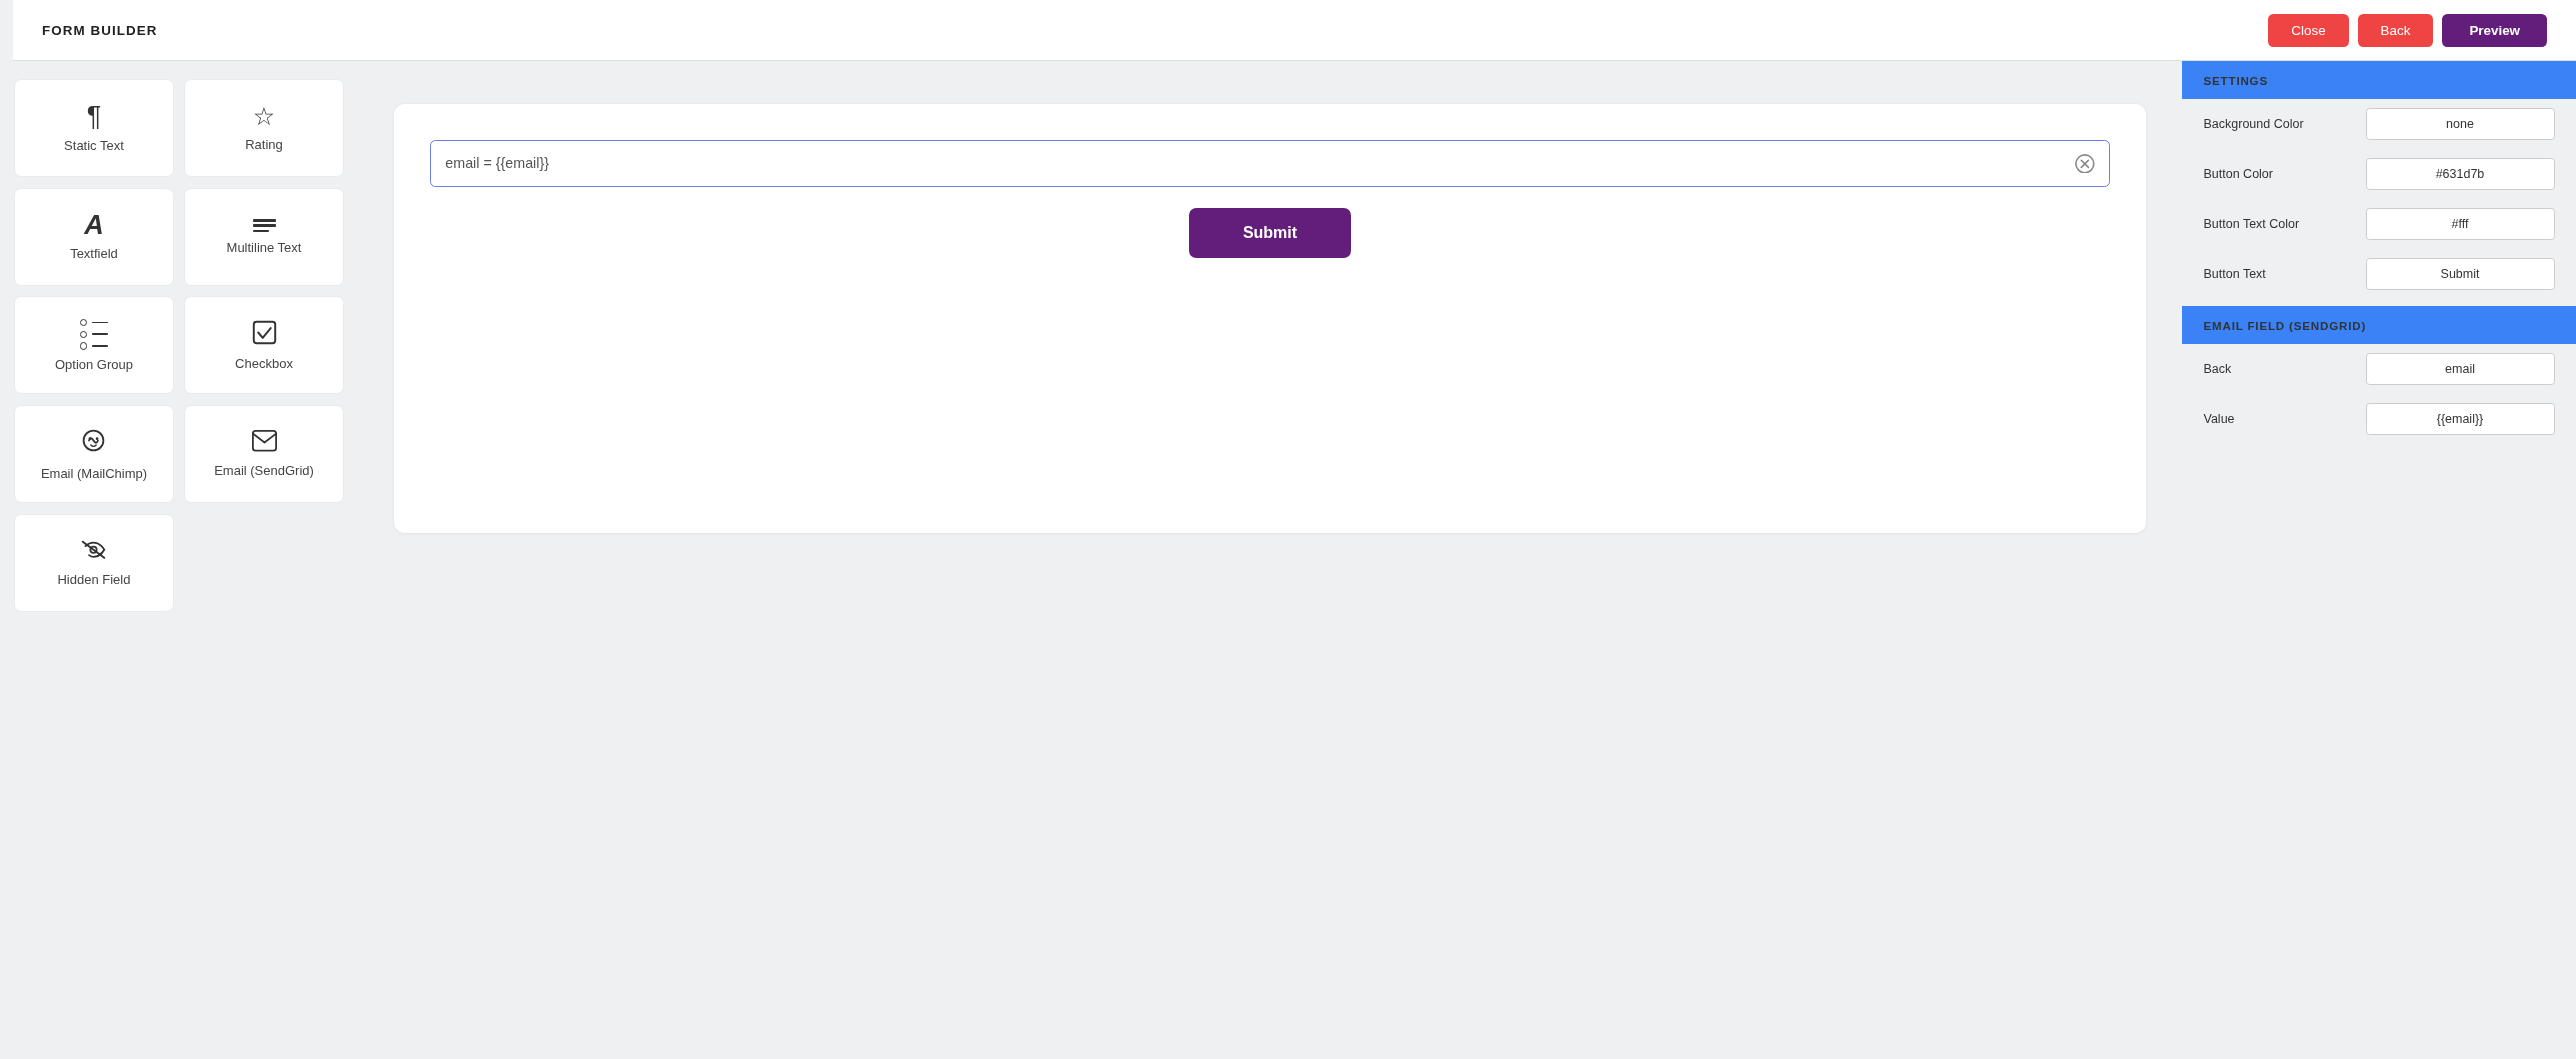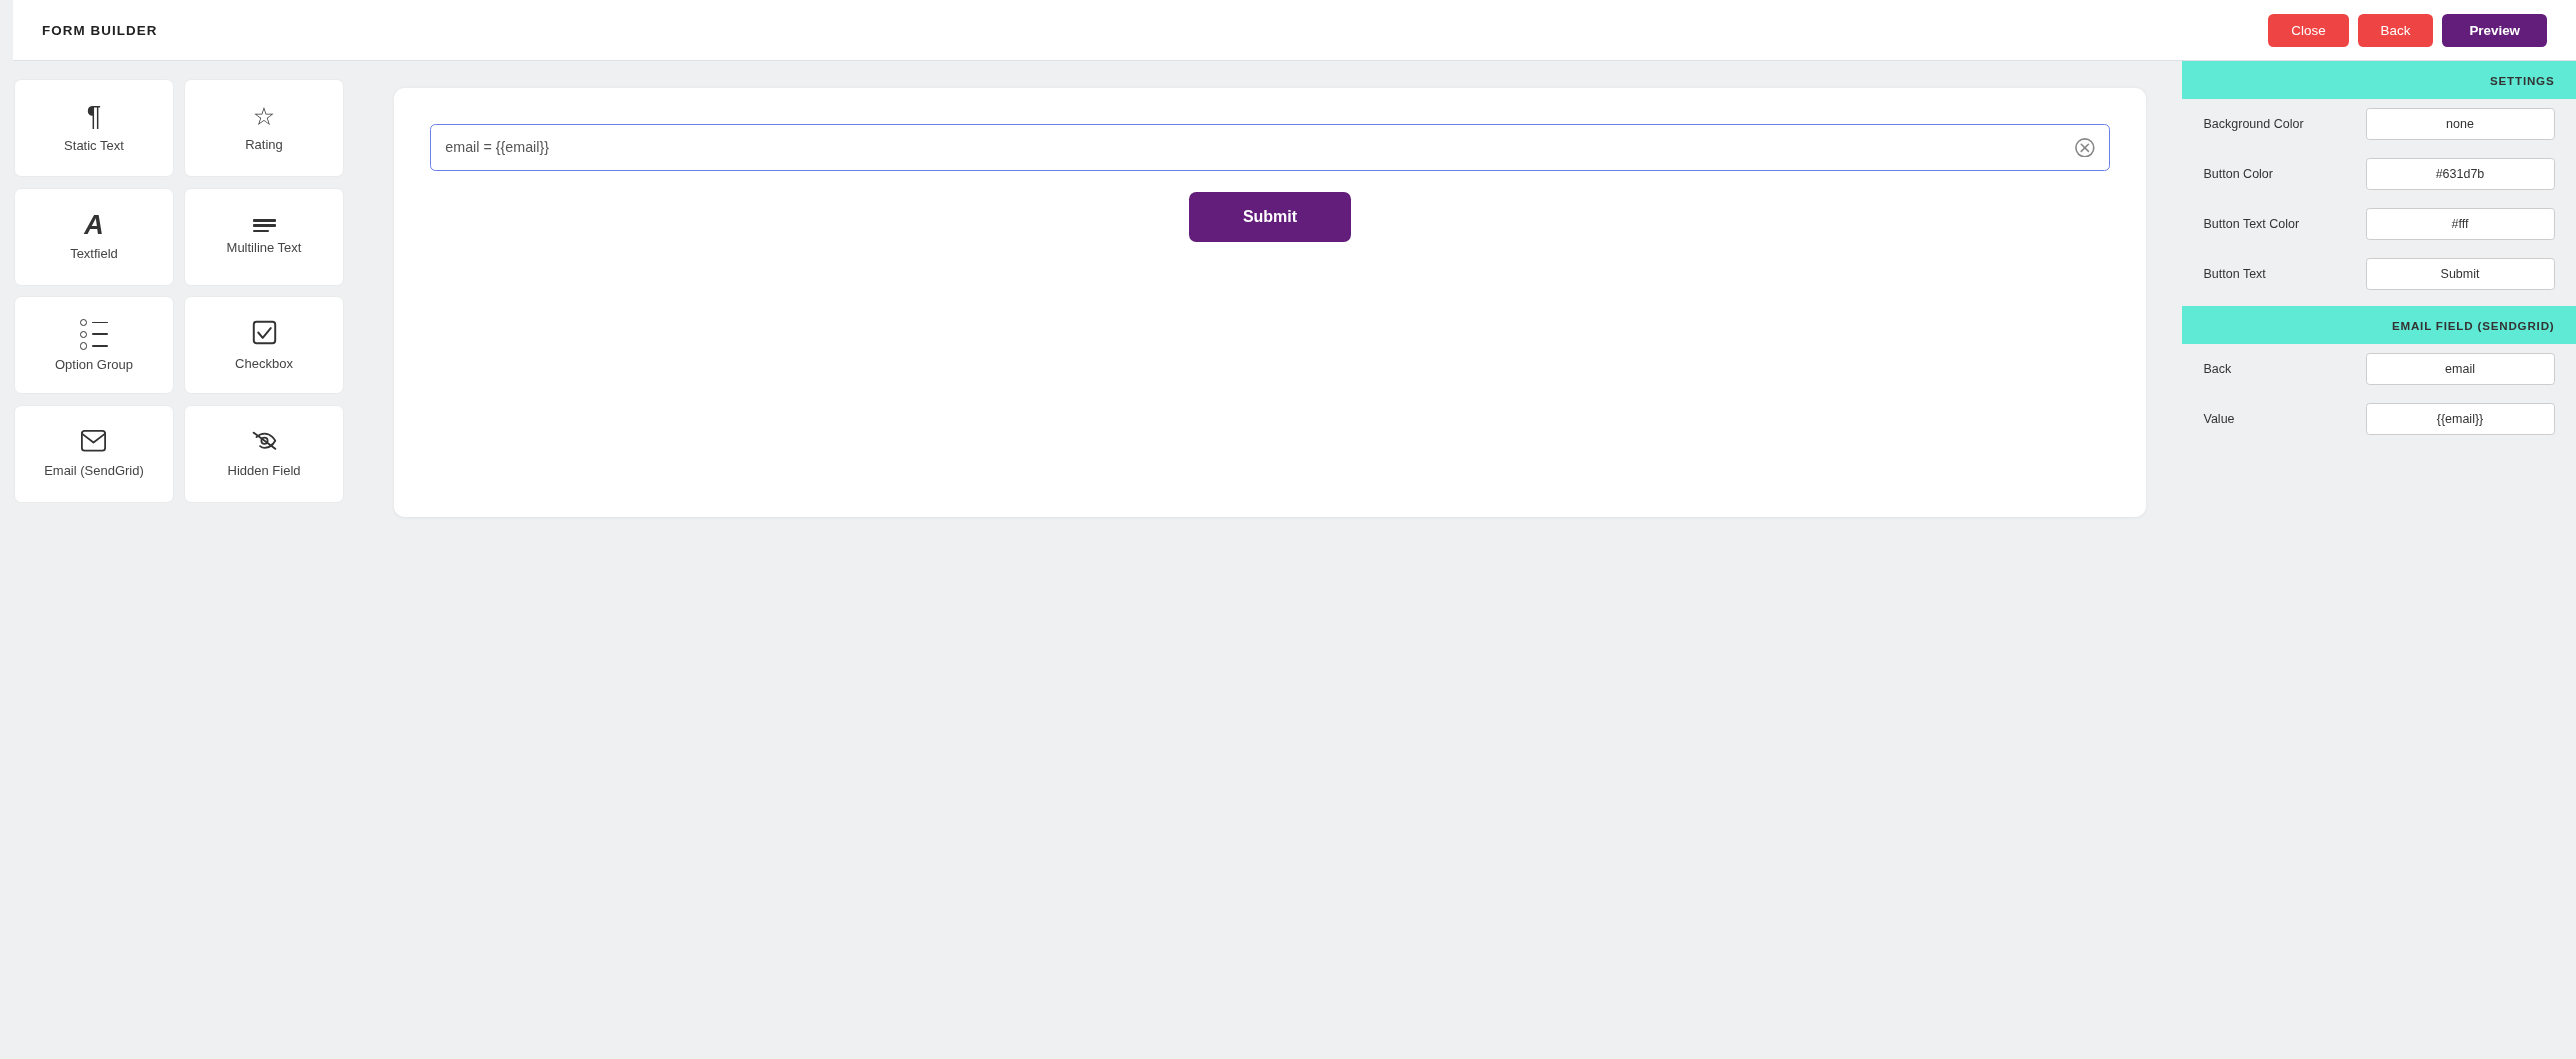--- a/index.html
+++ b/index.html
@@ -88,21 +88,21 @@
     }
     .component-tile .label {
       font-size: 13px;
       color: #444;
       text-align: center;
     }
 
     
     .canvas {
       flex: 1;
-      padding: 27px 36px;
+      padding: 43px 36px;
       overflow-y: auto;
     }
     .form-preview {
       background: #fff;
       border-radius: 10.7px;
       padding: 36px;
       min-height: 429px;
       display: flex;
       flex-direction: column;
       gap: 21.5px;
@@ -146,27 +146,26 @@
     }
 
     
     .settings-panel {
       width: 394px;
       background: #eef0f2;
       flex-shrink: 0;
       overflow-y: auto;
     }
     .settings-section-header {
-      background: #5eead4;
+      background: #3b82f6;
       padding: 12.5px 21.5px;
       font-size: 11.6px;
       font-weight: 700;
       letter-spacing: 0.07em;
       color: #333;
-      text-align: right;
     }
     .settings-rows {
       background: #eef0f2;
       padding: 0 0 7.2px 0;
     }
     .settings-row {
       display: flex;
       align-items: center;
       padding: 9px 21.5px;
       gap: 19px;
@@ -247,20 +246,32 @@
       <span class="icon" style="font-size:25px;">
         <svg width="25" height="25" viewBox="0 0 28 28" fill="none" xmlns="http://www.w3.org/2000/svg">
           <rect x="2" y="2" width="24" height="24" rx="3" stroke="#333" stroke-width="2.2" fill="none"></rect>
           <polyline points="7,14 12,20 21,9" stroke="#333" stroke-width="2.2" fill="none" stroke-linecap="round" stroke-linejoin="round"></polyline>
         </svg>
       </span>
       <span class="label">Checkbox</span>
     </div>
 
     <div class="component-tile">
+      <span class="icon" style="font-size:23px;">
+        <svg width="27" height="27" viewBox="0 0 30 30" fill="none">
+          <circle cx="15" cy="15" r="11" stroke="#333" stroke-width="2" fill="none"></circle>
+          <path d="M10 15 Q12 10 15 15 Q18 20 20 15" stroke="#333" stroke-width="2" fill="none" stroke-linecap="round"></path>
+          <circle cx="11" cy="13" r="1.5" fill="#333"></circle>
+          <circle cx="19" cy="13" r="1.5" fill="#333"></circle>
+          <path d="M12 20 Q15 23 18 20" stroke="#333" stroke-width="1.5" fill="none" stroke-linecap="round"></path>
+        </svg>
+      </span>
+      <span class="label">Email (MailChimp)</span>
+    </div>
+    <div class="component-tile">
       <span class="icon">
         <svg width="25" height="21.5" viewBox="0 0 28 24" fill="none">
           <rect x="1" y="1" width="26" height="22" rx="3" stroke="#333" stroke-width="2" fill="none"></rect>
           <polyline points="1,4 14,14 27,4" stroke="#333" stroke-width="2" fill="none" stroke-linecap="round" stroke-linejoin="round"></polyline>
         </svg>
       </span>
       <span class="label">Email (SendGrid)</span>
     </div>
 
     <div class="component-tile">

